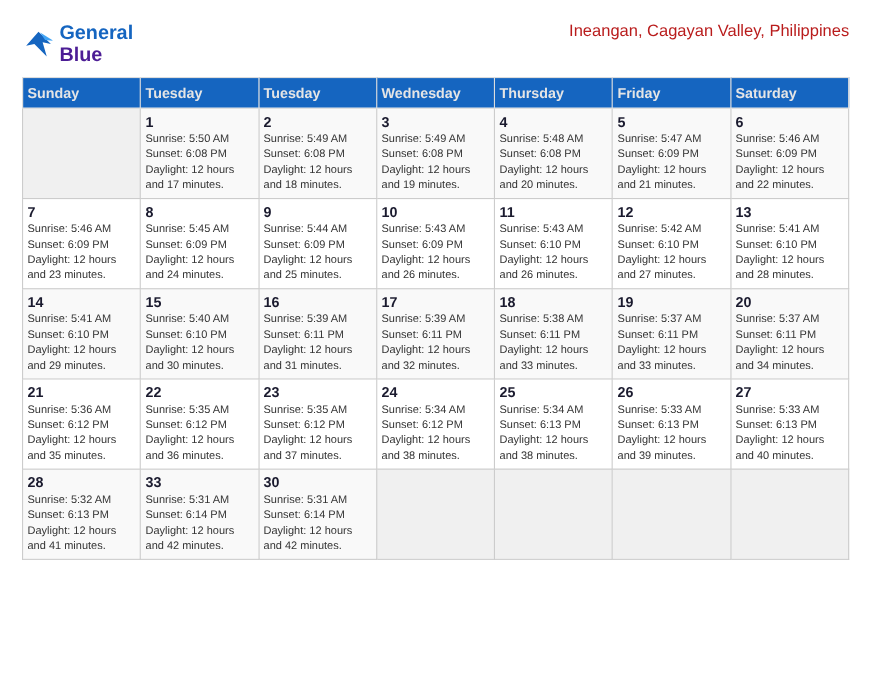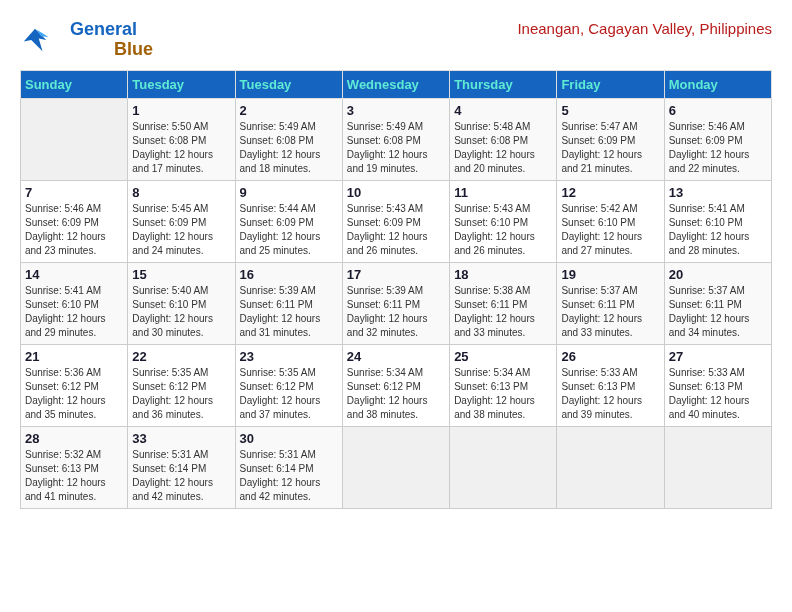--- a/index.html
+++ b/index.html
@@ -12,21 +12,21 @@
     }
     .header-area {
       display: flex;
       justify-content: space-between;
       align-items: flex-start;
       margin-bottom: 10px;
     }
     .logo {
       display: flex;
       align-items: center;
-      gap: 20px;
+      gap: 4px;
     }
     .logo-text {
       font-size: 18px;
       font-weight: bold;
       color: #1a1a2e;
       line-height: 1.1;
     }
     .logo-text span {
       color: #1565c0;
     }
@@ -46,21 +46,21 @@
       font-size: 15px;
       color: #b91c1c;
     }
     table {
       width: 100%;
       border-collapse: collapse;
       font-size: 11px;
     }
     thead tr th {
       background-color: #1565c0;
-      color: #5eead4;
+      color: #e5e5e5;
       padding: 6px 4px;
       text-align: left;
       font-size: 13px;
       font-weight: bold;
       border: 1px solid #ddd;
     }
     tbody tr td {
       border: 1px solid #ccc;
       vertical-align: top;
       padding: 4px;
@@ -93,39 +93,39 @@
 
 <div class="header-area">
   <div class="logo">
     <svg class="logo-bird" viewBox="0 0 40 40">
       <polygon points="20,5 35,20 25,18 30,35 15,20 5,22" fill="#1565c0"></polygon>
       <polygon points="22,6 38,16 28,15" fill="#42a5f5"></polygon>
     </svg>
     <div>
       <div class="logo-text">
         <span>General</span><br>
-        <span style="color:#a16207;margin-left:44px;">Blue</span>
+        <span style="color:#4c1d95;">Blue</span>
       </div>
     </div>
   </div>
   <div class="title-area">
     <div class="location">Ineangan, Cagayan Valley, Philippines</div>
   </div>
 </div>
 
 <table>
   <thead>
     <tr id="header-row">
         <th>Sunday</th>
         <th>Tuesday</th>
         <th>Tuesday</th>
         <th>Wednesday</th>
         <th>Thursday</th>
         <th>Friday</th>
-        <th>Monday</th>
+        <th>Saturday</th>
       </tr>
   </thead>
   <tbody id="calendar-body">
       <tr>
         <td class="empty-cell"></td>
         <td>
           <div class="day-number">1</div>
           <div class="day-info">Sunrise: 5:50 AM<br>Sunset: 6:08 PM<br>Daylight: 12 hours and 17 minutes.</div>
         </td>
         <td>

